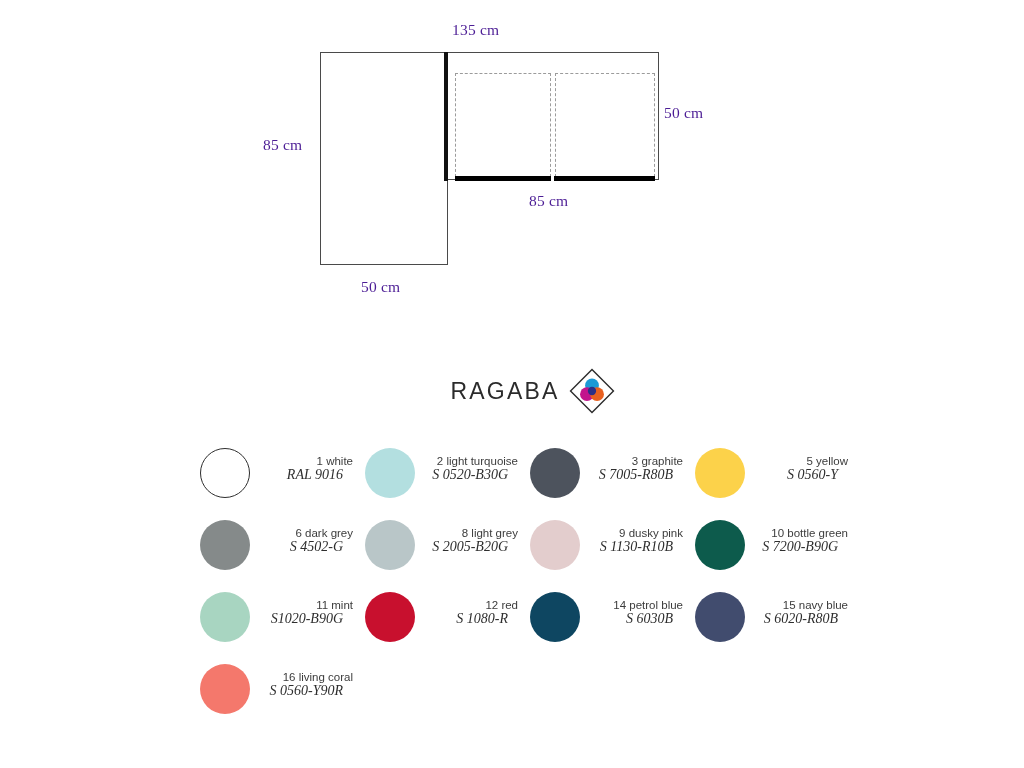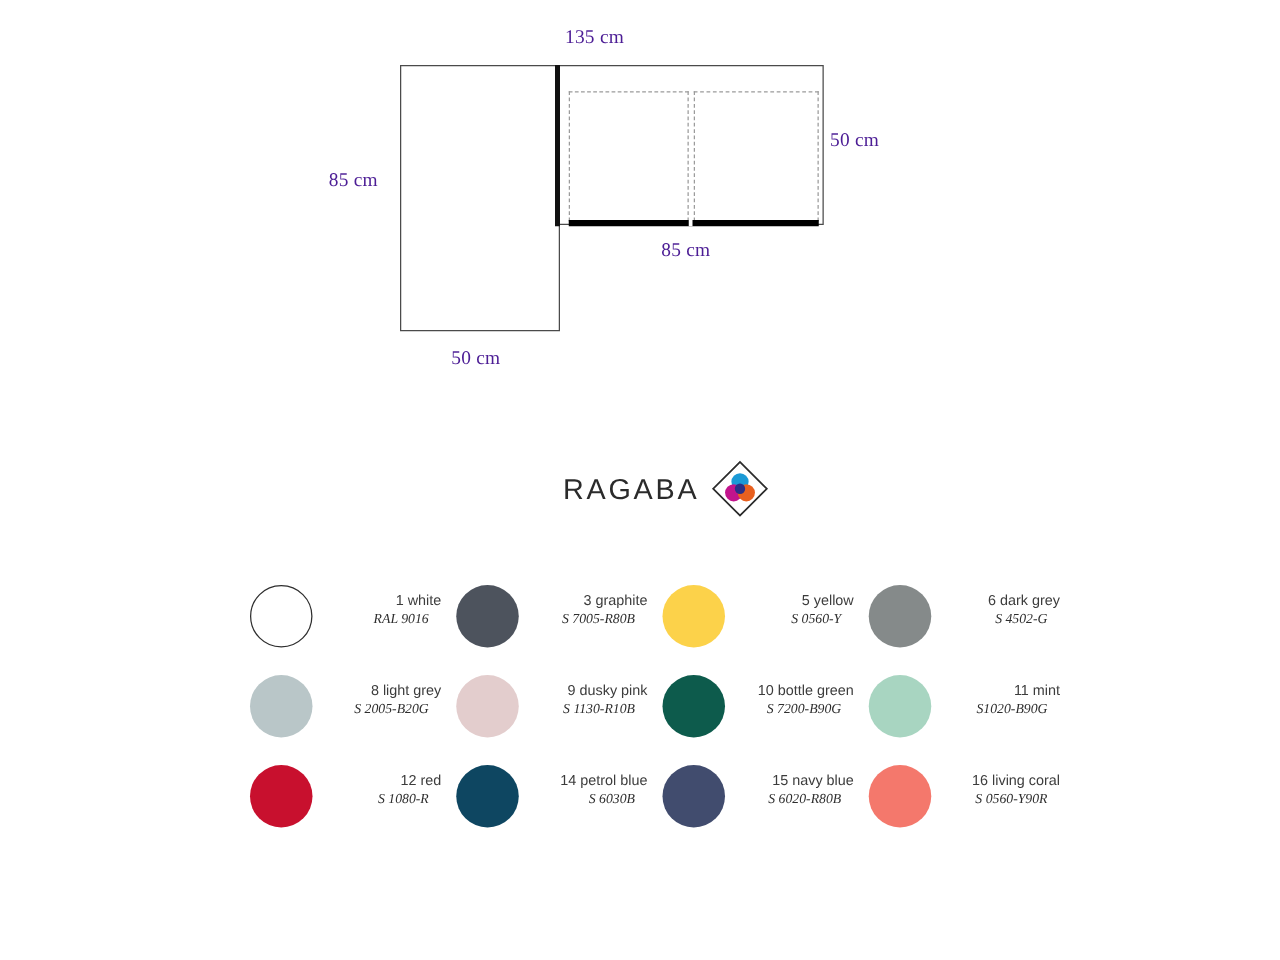--- a/index.html
+++ b/index.html
@@ -115,21 +115,20 @@
     top: 447px;
     width: 660px;
     display: grid;
     grid-template-columns: repeat(4, 165px);
     grid-auto-rows: 72px;
   }
   .swatch {
     display: flex;
     align-items: flex-start;
     position: relative;
-    margin-top: 20px;
   }
   .swatch-dot {
     width: 50px;
     height: 50px;
     border-radius: 50%;
     flex: 0 0 auto;
     margin-top: 1px;
   }
   .swatch-dot.outlined { border: 1px solid #2e2e2e; box-sizing: border-box; }
   .swatch-text {
@@ -143,21 +142,21 @@
     font-family: "Liberation Sans", sans-serif;
     font-size: 11.5px;
     color: #3c3c3c;
     line-height: 14px;
     white-space: nowrap;
     display: block;
   }
   .swatch-code {
     font-family: "Liberation Serif", serif;
     font-style: italic;
-    font-size: 11px;
+    font-size: 14px;
     color: #2e2e2e;
     line-height: 14px;
     white-space: nowrap;
     display: block;
     padding-right: 10px;
   }
   .swatch.empty { visibility: hidden; }
 </style>
 </head>
 <body>
@@ -199,20 +198,27 @@
 <div id="palette">
 
   <div class="swatch">
     <span class="swatch-dot outlined" style="background-color: rgb(255, 255, 255);"></span>
     <span class="swatch-text">
       <span class="swatch-name">1 white</span>
       <span class="swatch-code">RAL 9016</span>
     </span>
   </div>
   <div class="swatch">
+    <span class="swatch-dot" style="background-color: rgb(179, 223, 224);"></span>
+    <span class="swatch-text">
+      <span class="swatch-name">2 light turquoise</span>
+      <span class="swatch-code">S 0520-B30G</span>
+    </span>
+  </div>
+  <div class="swatch">
     <span class="swatch-dot" style="background-color: rgb(77, 83, 93);"></span>
     <span class="swatch-text">
       <span class="swatch-name">3 graphite</span>
       <span class="swatch-code">S 7005-R80B</span>
     </span>
   </div>
 
   <div class="swatch">
     <span class="swatch-dot" style="background-color: rgb(252, 210, 74);"></span>
     <span class="swatch-text">

